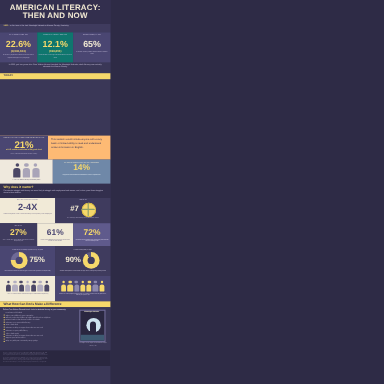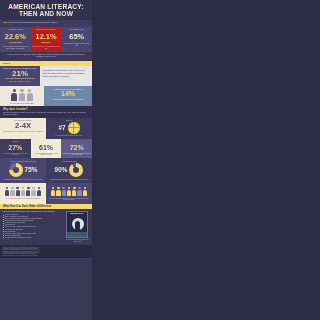--- a/index.html
+++ b/index.html
@@ -30,34 +30,34 @@
   
   .stats3{display:flex;width:92px;}
   .s3{flex:1;padding:2px 1.5px 2.5px;box-sizing:border-box;}
   .s3 .lbl{color:#cfc7e4;font-size:1.2px;line-height:1.6px;text-transform:uppercase;
            text-align:center;min-height:3.4px;}
   .s3 .big{font-weight:bold;font-size:7.4px;line-height:8px;text-align:center;margin-top:1px;}
   .s3 .sub{font-weight:bold;font-size:2.4px;line-height:3px;text-align:center;}
   .s3 .desc{font-size:1.25px;line-height:1.7px;text-align:center;margin-top:1.5px;color:#cdc6e0;}
   .s3a{background:#4a4672;}
   .s3a .big,.s3a .sub{color:#f6d86b;}
-  .s3b{background:#b91c1c;}
+  .s3b{background:#0f766e;}
   .s3b .big,.s3b .sub{color:#f6d86b;}
   .s3c{background:#4a4672;}
   .s3c .big{color:#f2ead3;}
 
   
   .narr{background:#3a3757;color:#cdc6e0;padding:2.5px 4px;}
 
   
   .tab{background:#f6d86b;color:#332f4e;font-weight:bold;font-size:2.2px;
        line-height:3px;padding:1px 3px;text-transform:uppercase;letter-spacing:.1px;}
 
   
-  .row21{display:flex;background:#e5e5e5;}
+  .row21{display:flex;background:#fdba74;margin-top:47px;}
   .r21L{width:40px;background:#4a4672;padding:2px 2px 3px;box-sizing:border-box;}
   .r21L .hd{color:#f2ead3;font-size:1.25px;line-height:1.7px;text-align:center;
             text-transform:uppercase;}
   .r21L .big{color:#f6d86b;font-weight:bold;font-size:8px;line-height:8.5px;text-align:center;}
   .r21L .sub{color:#f6d86b;font-size:1.5px;line-height:2px;text-align:center;font-weight:bold;}
   .r21L .ft{color:#bdb6d2;font-size:1.1px;line-height:1.5px;text-align:center;margin-top:1px;}
   .r21R{flex:1;padding:3px 2.5px;box-sizing:border-box;color:#3a3757;
         font-size:2.1px;line-height:2.9px;}
 
   

